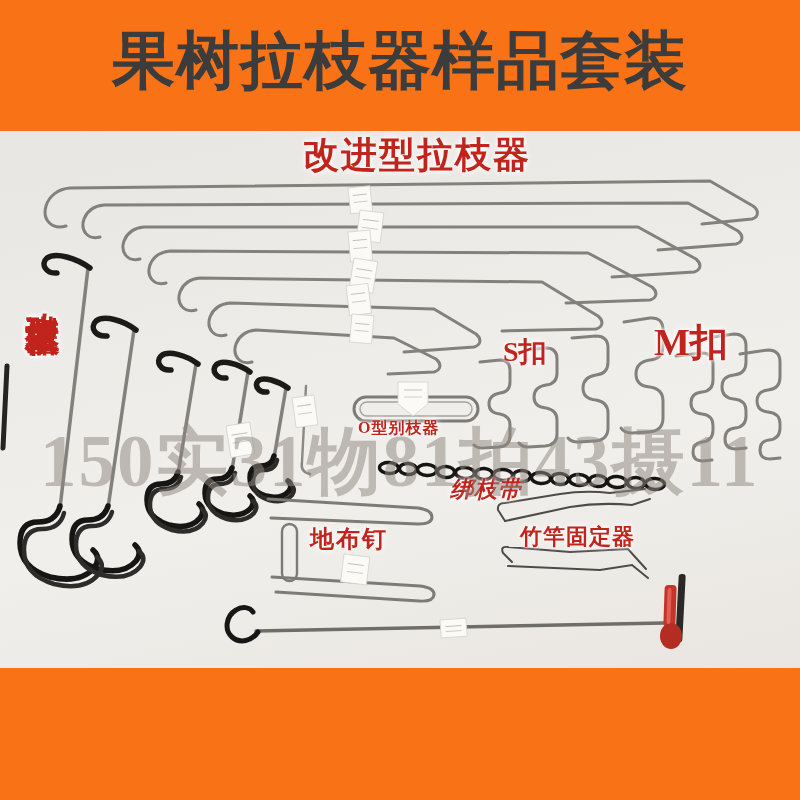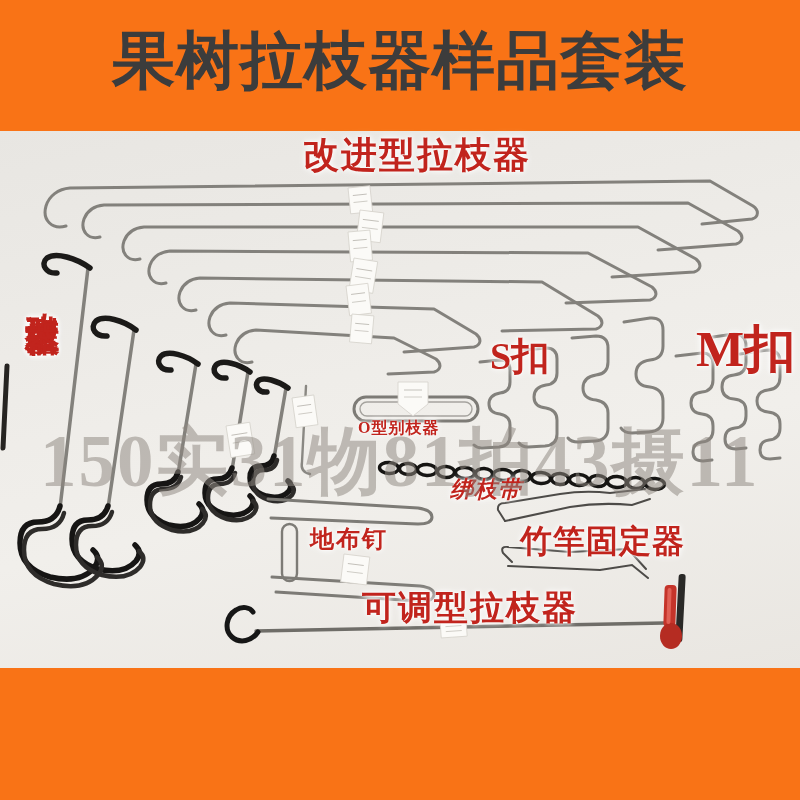--- a/index.html
+++ b/index.html
@@ -25,26 +25,26 @@
     background:linear-gradient(168deg,#e8e6e2 0%,#efede9 45%,#f1efeb 62%,#e9e6e1 100%);
   }
   .photo svg{position:absolute;top:0;left:0;}
   .lbl{
     position:absolute;color:var(--label-red);font-weight:bold;white-space:nowrap;
     text-shadow:0 0 2px #fff,0 0 5px rgba(255,255,255,.95),0 0 8px rgba(255,255,255,.8);
     line-height:1.05;
   }
   .lbl-trunk{left:303px;top:6px;font-size:36px;letter-spacing:2px;}
   .lbl-improved{left:24px;top:155px;font-size:34px;writing-mode:vertical-rl;text-orientation:upright;letter-spacing:2px;}
-  .lbl-s{left:490px;top:206px;font-size:38px;}
-  .lbl-m{left:696px;top:192px;font-size:51px;}
+  .lbl-s{left:503px;top:206px;font-size:28px;}
+  .lbl-m{left:654px;top:192px;font-size:38px;}
   .lbl-o{left:358px;top:289px;font-size:16px;letter-spacing:1px;}
   .lbl-tape{left:450px;top:347px;font-size:23px;letter-spacing:1px;font-style:italic;}
   .lbl-ground{left:310px;top:396px;font-size:24px;letter-spacing:2px;}
-  .lbl-bamboo{left:520px;top:394px;font-size:32px;letter-spacing:1px;text-align:right;}
+  .lbl-bamboo{left:520px;top:394px;font-size:22px;letter-spacing:1px;text-align:right;}
   .lbl-adj{left:362px;top:459px;font-size:34px;letter-spacing:2px;}
   .watermark{
     position:absolute;top:282px;left:0;width:800px;text-align:left;
     font-size:73px;font-weight:bold;color:var(--watermark-gray);opacity:.52;
     letter-spacing:2px;white-space:nowrap;pointer-events:none;padding-left:40px;
   }
 </style>
 </head>
 <body>
 
@@ -225,18 +225,17 @@
     </svg>
 
     <div class="lbl lbl-trunk">改进型拉枝器</div>
     <div class="lbl lbl-improved">改进型拉枝器</div>
     <div class="lbl lbl-s">S扣</div>
     <div class="lbl lbl-m">M扣</div>
     <div class="lbl lbl-o">O型别枝器</div>
     <div class="lbl lbl-tape">绑枝带</div>
     <div class="lbl lbl-ground">地布钉</div>
     <div class="lbl lbl-bamboo">竹竿固定器</div>
-    <div class="lbl lbl-adj">可调型拉枝器</div>
 
     <div class="watermark">150实31物81拍43摄11</div>
   </div>
 
 </div>
 
 </body></html>

